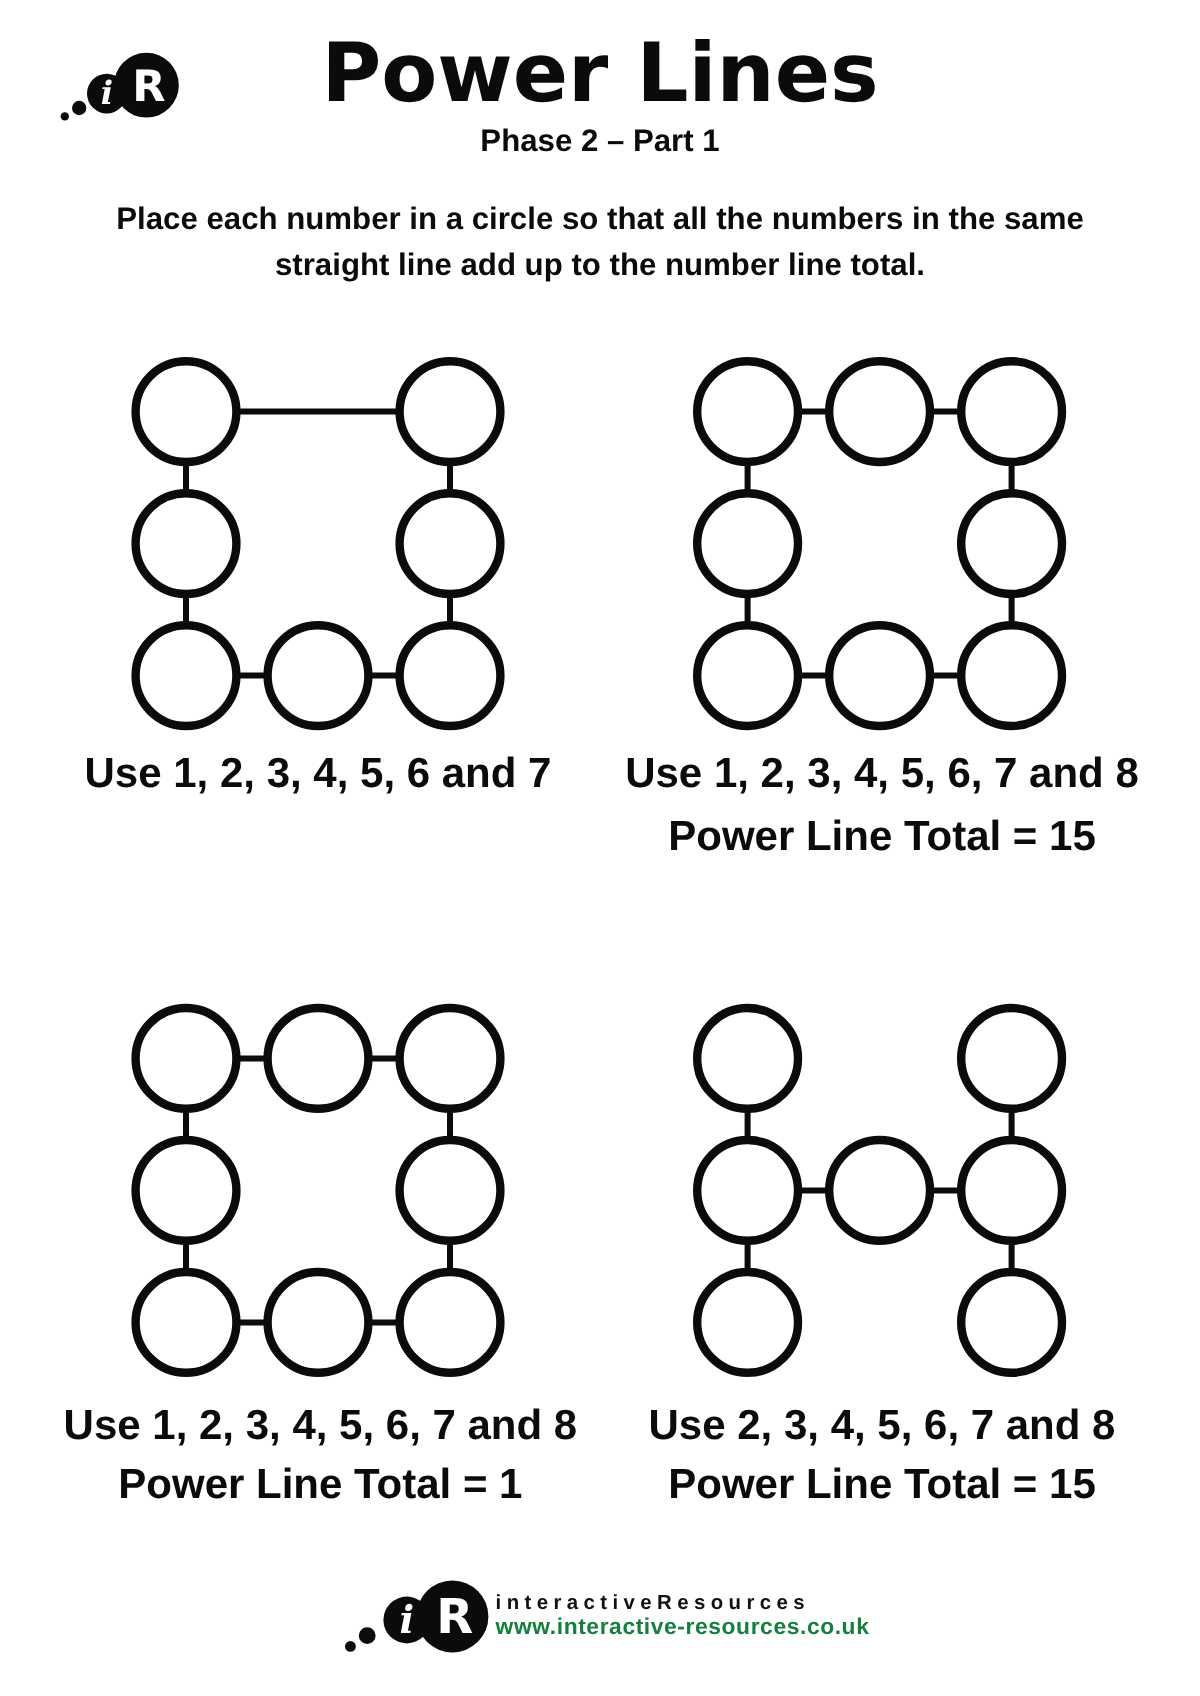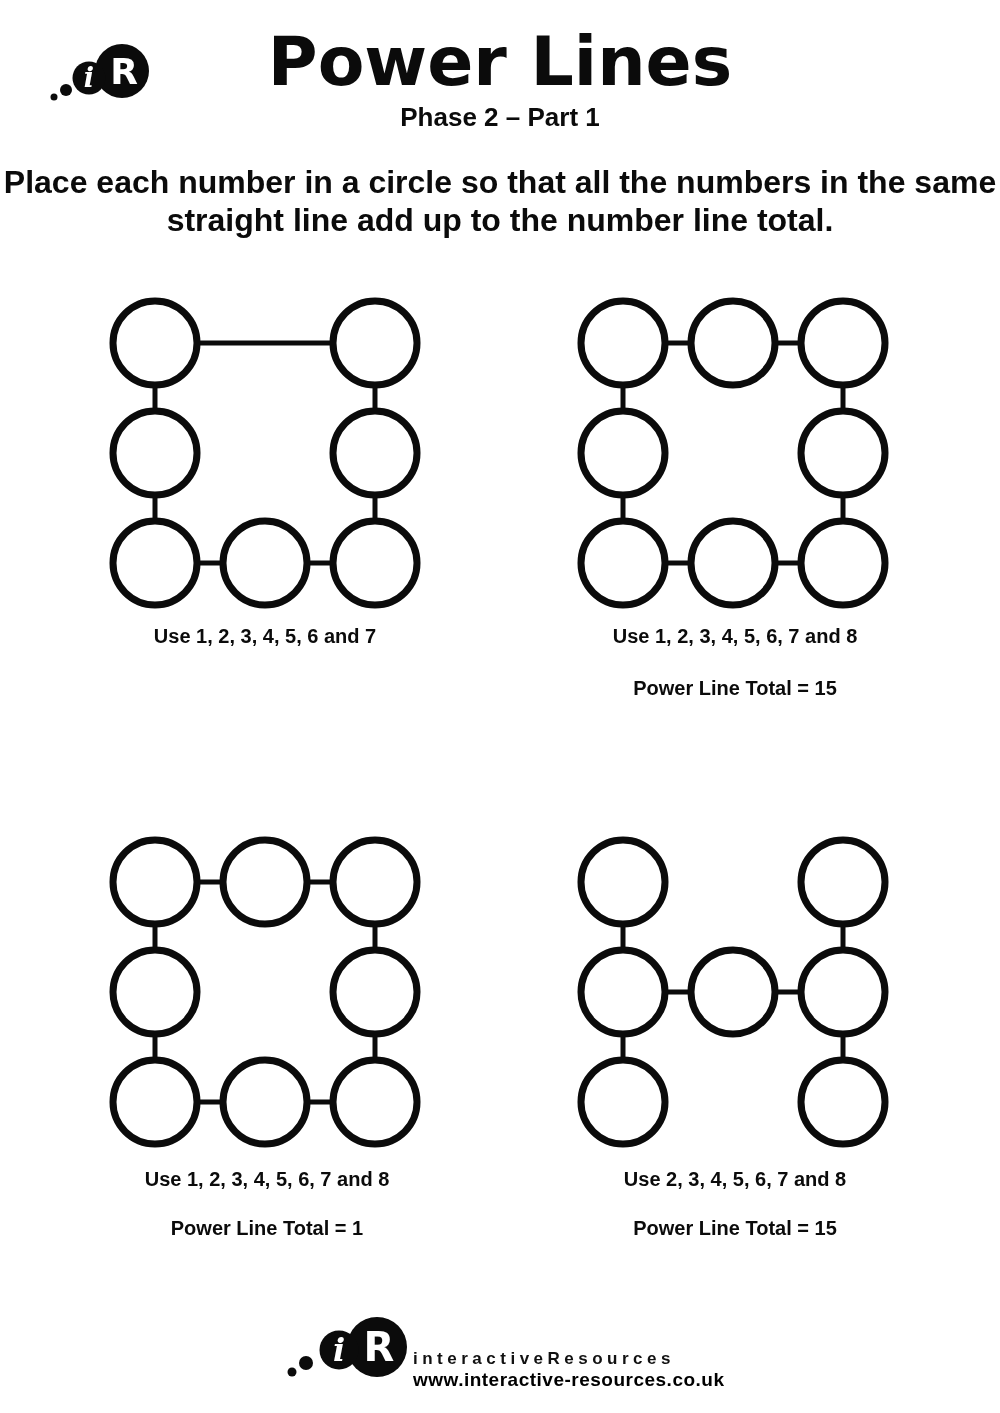--- a/index.html
+++ b/index.html
@@ -36,59 +36,58 @@
     font-weight: bold;
     font-size: 26px;
   }
   .instructions {
     position: absolute;
     top: 163px;
     left: 0;
     width: 100%;
     text-align: center;
     font-weight: bold;
-    font-size: 32px;
+    font-size: 26px;
     line-height: 38px;
   }
   .puzzle-svg {
     position: absolute;
     width: 314px;
     height: 314px;
   }
   .caption {
     position: absolute;
     width: 510px;
     text-align: center;
     font-weight: bold;
-    font-size: 20px;
+    font-size: 35px;
     white-space: nowrap;
   }
   .logo-svg {
     position: absolute;
   }
   .footer-text {
     position: absolute;
     left: 413px;
     top: 1325px;
     width: 400px;
   }
   .footer-brand {
     font-size: 17px;
     font-weight: bold;
     letter-spacing: 4.5px;
     line-height: 21px;
     color: #111111;
-    margin-top: 23px;
   }
   .footer-url {
     font-size: 19px;
     font-weight: bold;
     letter-spacing: 0.5px;
     line-height: 21px;
-    color: #000000;
+    color: #15803d;
   }
 </style>
 </head>
 <body>
 
 <div class="page">
 
   <svg class="logo-svg" style="left:45px; top:40px;" width="110" height="62" viewBox="0 0 110 62">
     <circle cx="9" cy="57" r="3.5" fill="#0b0b0b"></circle>
     <circle cx="21" cy="50" r="6" fill="#0b0b0b"></circle>

